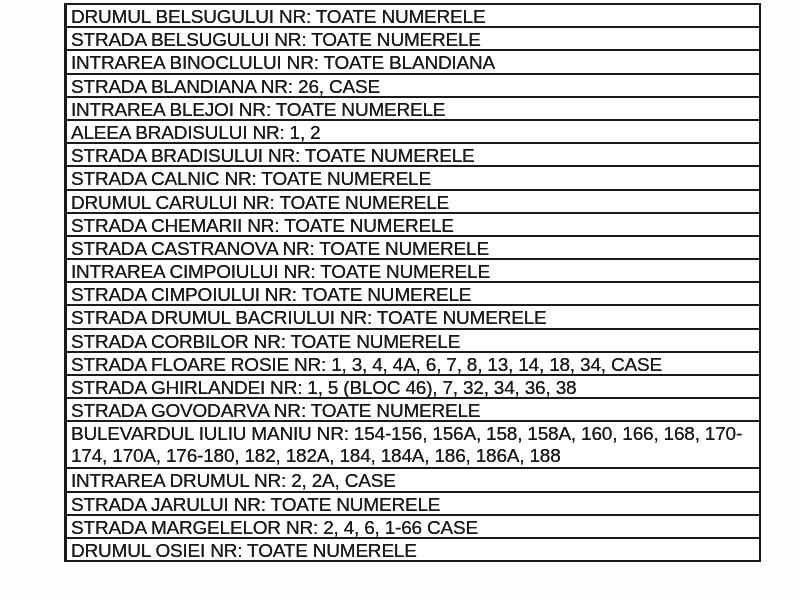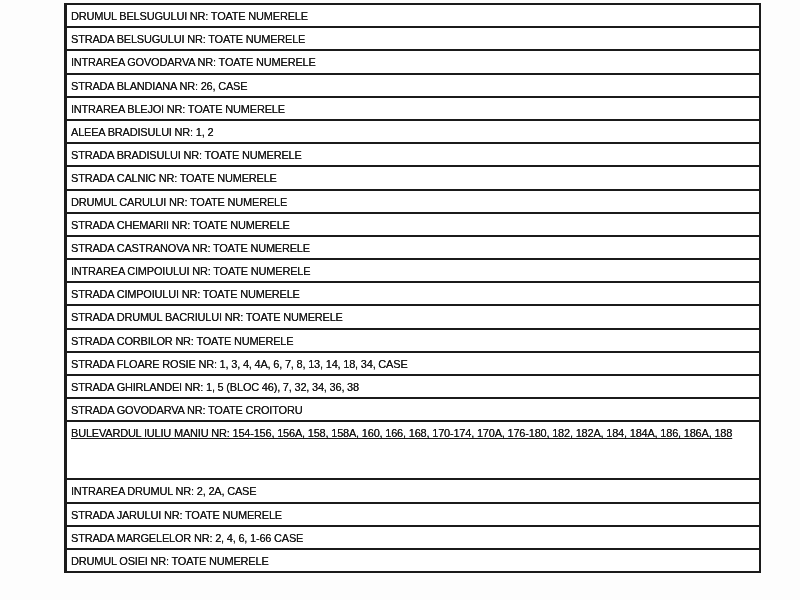--- a/index.html
+++ b/index.html
@@ -28,54 +28,53 @@
     border-right: 2px solid var(--border, #1b1b1b);
     background: #fff;
   }
   .row {
     box-sizing: border-box;
     height: 23.2px;
     line-height: 21.2px;
     padding: 1px 3px 0 4px;
     border-bottom: 2px solid var(--border, #1b1b1b);
     overflow: hidden;
-    font-size: 11px;
+    font-size: 19px;
     letter-spacing: -0.2px;
     color: var(--ink, #1a1a1a);
     text-shadow: 0 0 0.4px currentColor;
     white-space: normal;
   }
   .row.tall {
-    height: 58px;
+    height: 47px;
     line-height: 21.6px;
-    text-decoration: underline;
   }
 </style>
 </head>
 <body>
 
 <div class="page">
   <div class="table" id="street-table">
       <div class="row">DRUMUL BELSUGULUI NR: TOATE NUMERELE</div>
       <div class="row">STRADA BELSUGULUI NR: TOATE NUMERELE</div>
-      <div class="row">INTRAREA GOVODARVA NR: TOATE NUMERELE</div>
+      <div class="row">INTRAREA BINOCLULUI NR: TOATE BLANDIANA</div>
       <div class="row">STRADA BLANDIANA NR: 26, CASE</div>
       <div class="row">INTRAREA BLEJOI NR: TOATE NUMERELE</div>
       <div class="row">ALEEA BRADISULUI NR: 1, 2</div>
       <div class="row">STRADA BRADISULUI NR: TOATE NUMERELE</div>
       <div class="row">STRADA CALNIC NR: TOATE NUMERELE</div>
       <div class="row">DRUMUL CARULUI NR: TOATE NUMERELE</div>
       <div class="row">STRADA CHEMARII NR: TOATE NUMERELE</div>
       <div class="row">STRADA CASTRANOVA NR: TOATE NUMERELE</div>
       <div class="row">INTRAREA CIMPOIULUI NR: TOATE NUMERELE</div>
       <div class="row">STRADA CIMPOIULUI NR: TOATE NUMERELE</div>
       <div class="row">STRADA DRUMUL BACRIULUI NR: TOATE NUMERELE</div>
       <div class="row">STRADA CORBILOR NR: TOATE NUMERELE</div>
       <div class="row">STRADA FLOARE ROSIE NR: 1, 3, 4, 4A, 6, 7, 8, 13, 14, 18, 34, CASE</div>
       <div class="row">STRADA GHIRLANDEI NR: 1, 5 (BLOC 46), 7, 32, 34, 36, 38</div>
-      <div class="row">STRADA GOVODARVA NR: TOATE CROITORU</div>
+      <div class="row">STRADA GOVODARVA NR: TOATE NUMERELE</div>
       <div class="row tall">BULEVARDUL IULIU MANIU NR: 154-156, 156A, 158, 158A, 160, 166, 168, 170-174, 170A, 176-180, 182, 182A, 184, 184A, 186, 186A, 188</div>
       <div class="row">INTRAREA DRUMUL NR: 2, 2A, CASE</div>
       <div class="row">STRADA JARULUI NR: TOATE NUMERELE</div>
       <div class="row">STRADA MARGELELOR NR: 2, 4, 6, 1-66 CASE</div>
       <div class="row">DRUMUL OSIEI NR: TOATE NUMERELE</div>
     </div>
 </div>
 
 </body></html>

